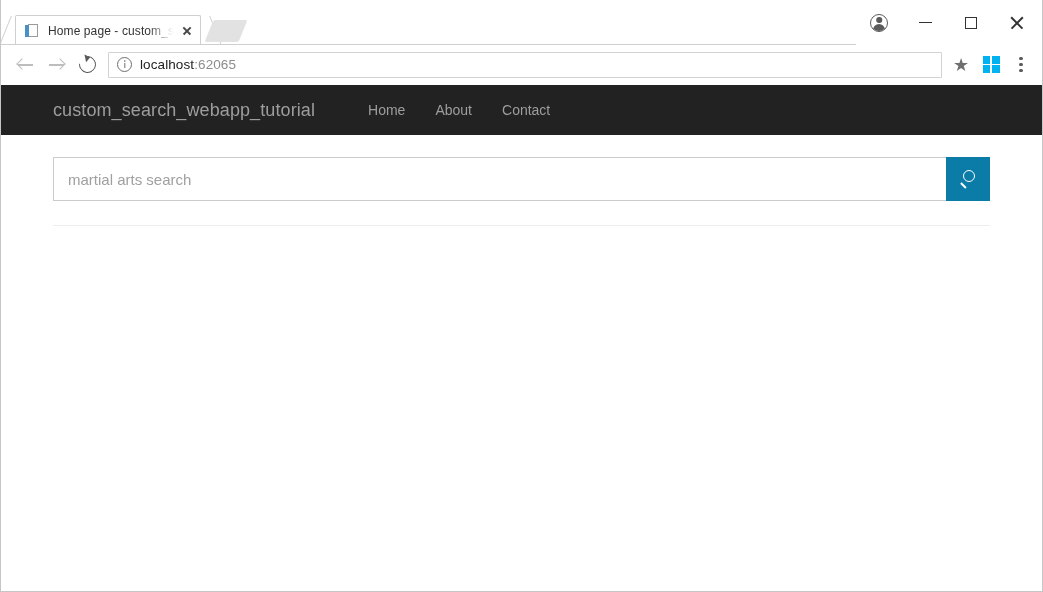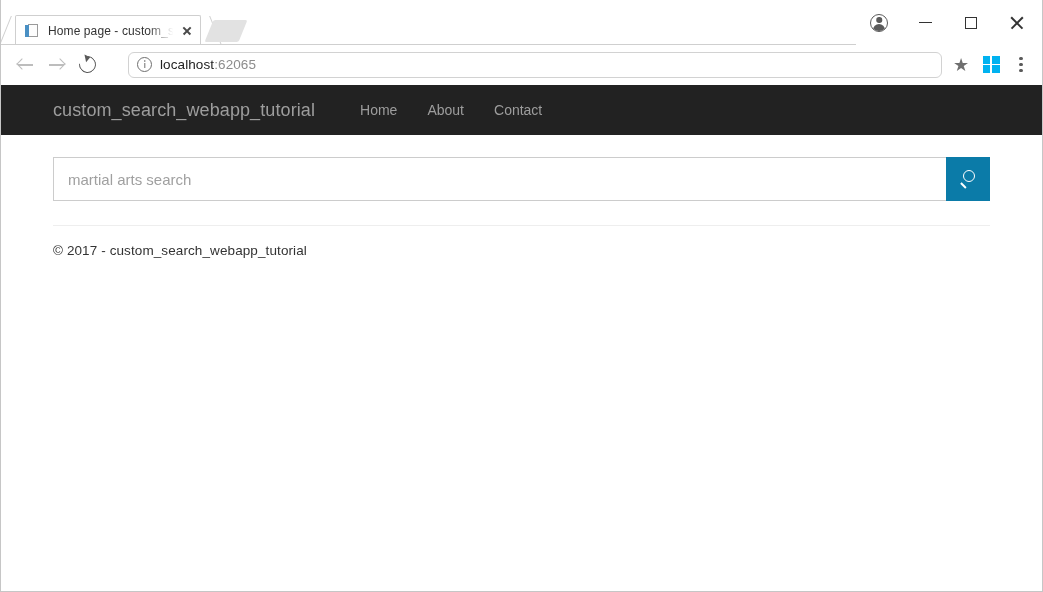--- a/index.html
+++ b/index.html
@@ -253,23 +253,23 @@
     width: 0; height: 0;
     border-left: 4px solid transparent;
     border-right: 4px solid transparent;
     border-bottom: 5px solid #5a5a5a;
     transform: rotate(118deg);
   }
 
   .omnibox {
     flex: 1 1 auto;
     height: 26px;
-    margin: 0 6px 0 24px;
+    margin: 0 6px 0 4px;
     border: 1px solid #d2d2d2;
-    border-radius: 6px;
+    border-radius: 1px;
     background: #fff;
     display: flex;
     align-items: center;
     padding: 0 8px;
     box-sizing: border-box;
     min-width: 0;
   }
   .info-ic {
     width: 15px; height: 15px;
     border: 1.3px solid #6f6f6f;
@@ -355,20 +355,21 @@
     overflow: hidden;
   }
 
   .navbar {
     background: #222222;
     height: 50px;
     display: flex;
     align-items: center;
     padding-left: 52px;
     box-sizing: border-box;
+    gap: 8px;
   }
   .brand {
     color: #9d9d9d;
     font-size: 18px;
     letter-spacing: 0.1px;
     margin-right: 30px;
     white-space: nowrap;
   }
   .navlinks {
     display: flex;
@@ -549,16 +550,15 @@
         <button class="searchbtn">
           <span class="mag">
             <span class="lens"></span>
               <span class="handle"></span>
           </span>
         </button>
       </div>
 
       <hr class="rule">
 
-      <div class="footer">© 2017 - custom_search_webapp_tutorial</div>
     </div>
   </div>
 </div>
 
 </body></html>

